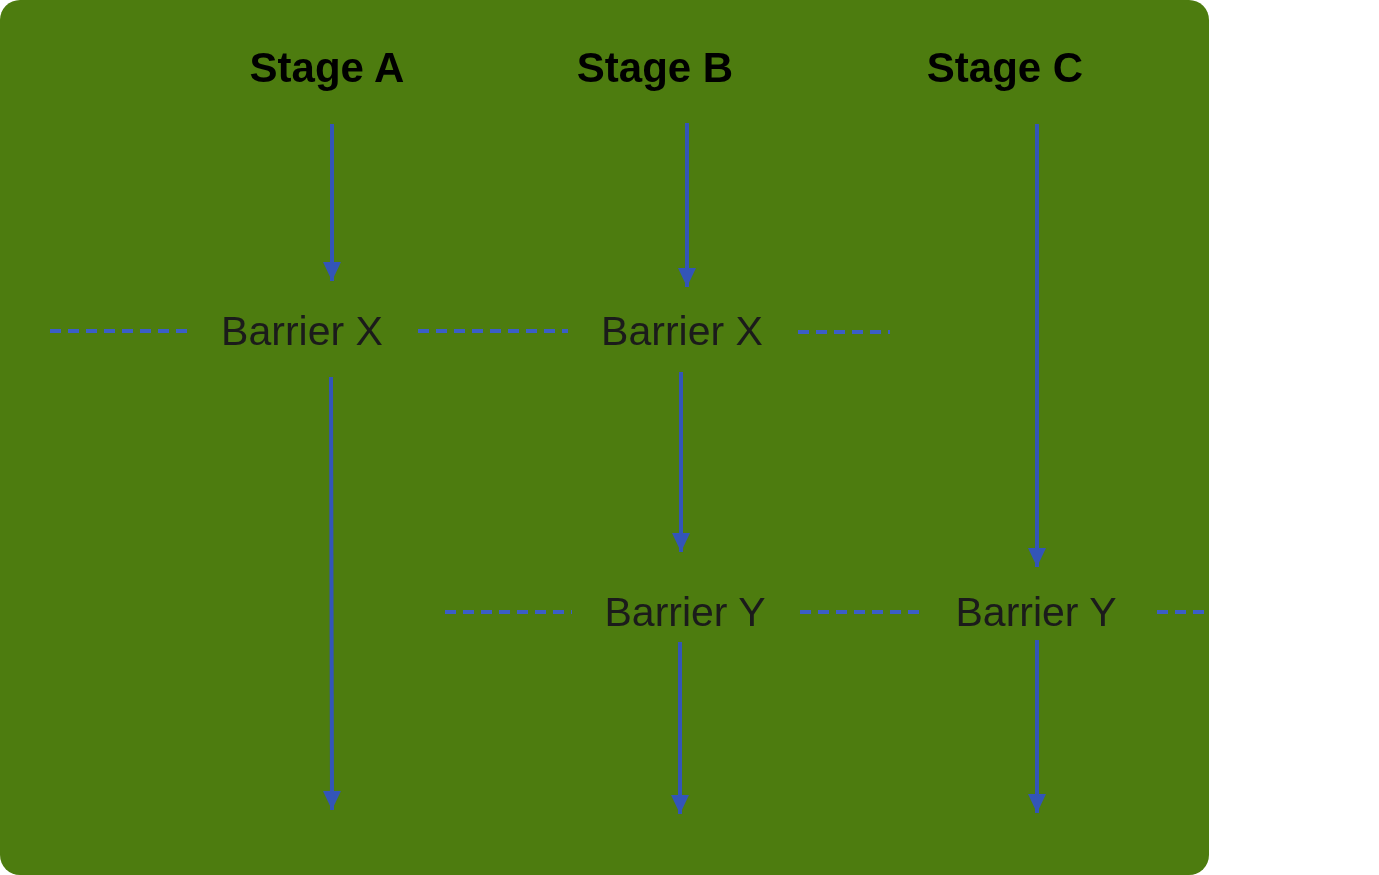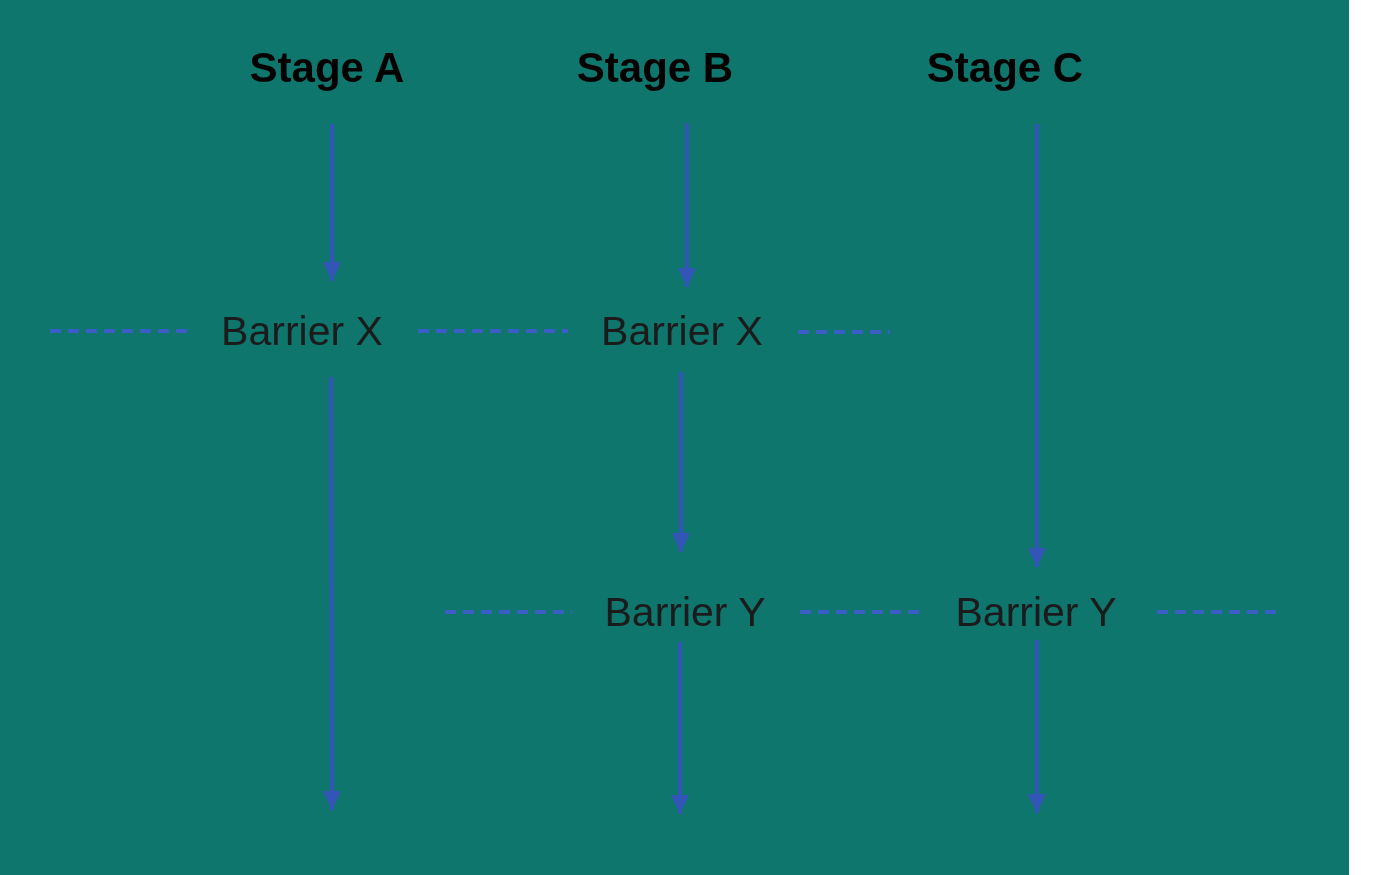--- a/index.html
+++ b/index.html
@@ -2,24 +2,25 @@
 <html><head>
 <meta charset="utf-8">
 <style>
   html, body {
     margin: 0;
     padding: 0;
     background: #ffffff;
   }
   .canvas {
     position: relative;
-    width: 1349px;
+    width: 1209px;
     height: 875px;
-    background: #0f766e;
+    background: #4d7c0f;
     overflow: hidden;
+    border-radius: 20px;
   }
   svg { display: block; }
   .stage-title {
     font-family: "Liberation Sans", sans-serif;
     font-weight: 700;
     font-size: 42px;
   }
   .barrier-label {
     font-family: "Liberation Sans", sans-serif;
     font-weight: 400;

